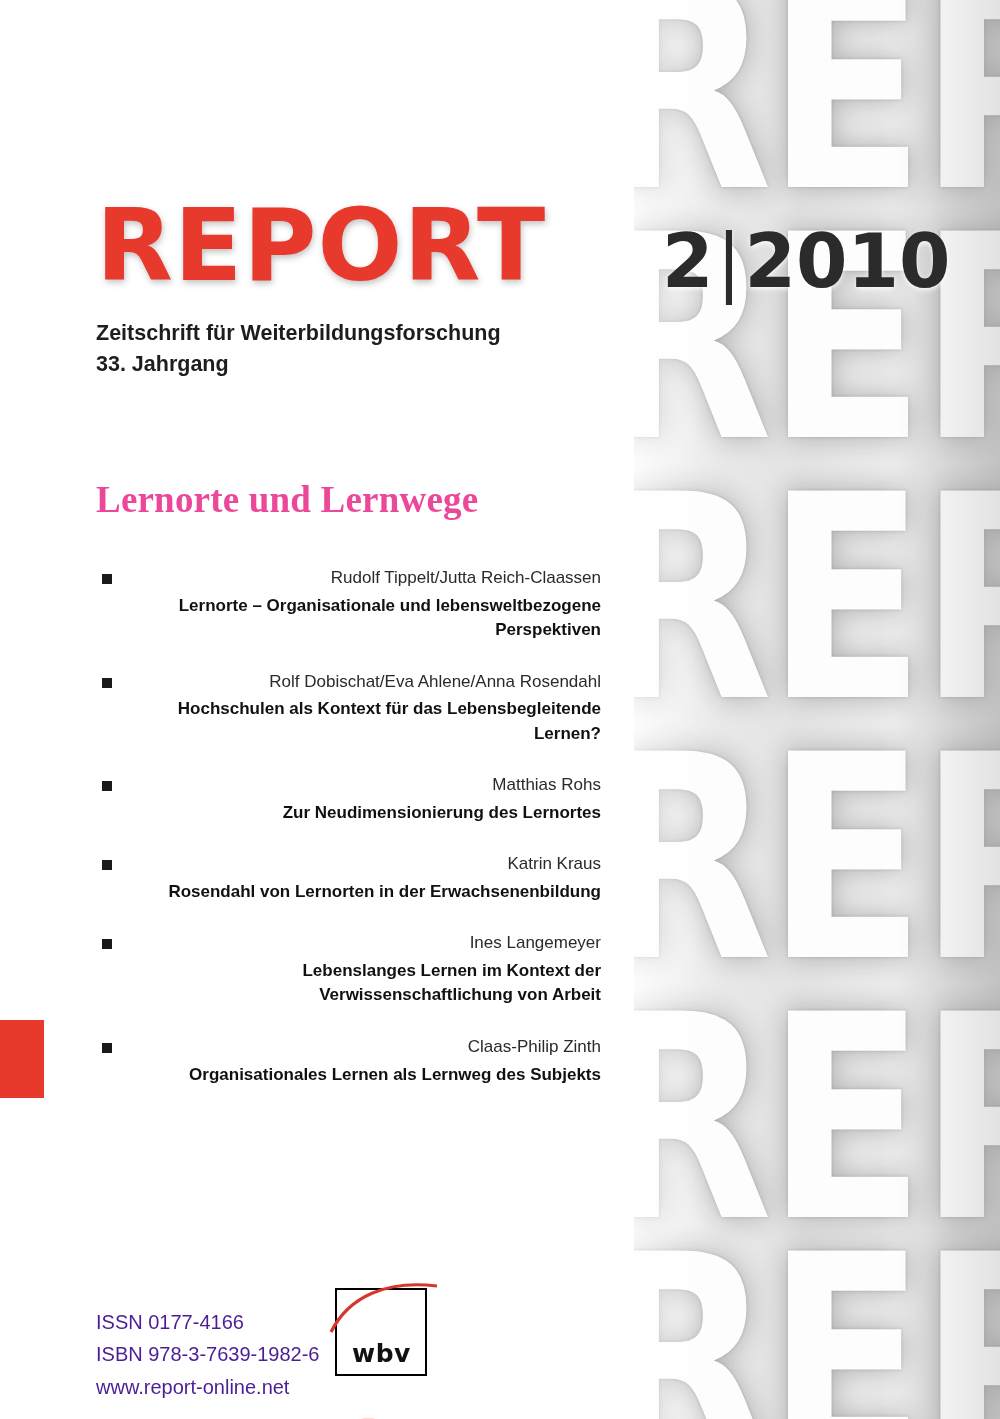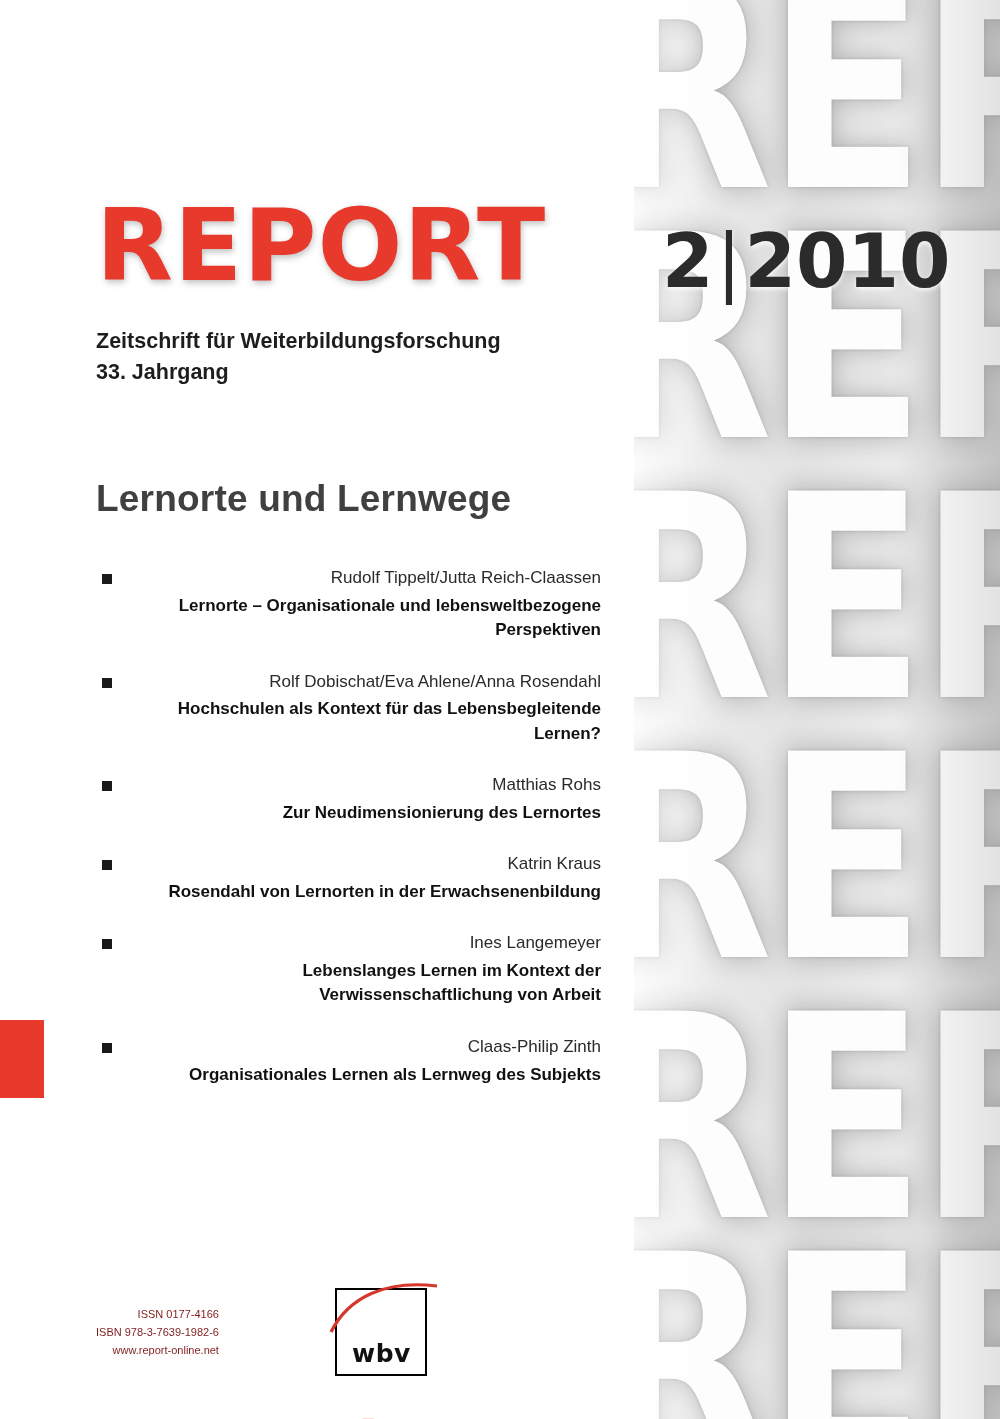--- a/index.html
+++ b/index.html
@@ -78,35 +78,36 @@
     font-family:"DejaVu Sans", sans-serif;
     font-size:100px;
     font-weight:bold;
     color:#e8392d;
     letter-spacing:1px;
     line-height:1;
     text-shadow:1px 3px 6px rgba(120,120,120,0.45);
     margin:0;
   }
   .subtitle {
-    margin-top:30px;
+    margin-top:22px;
     font-size:21.5px;
     font-weight:bold;
     color:#1d1d1d;
     line-height:1.42;
   }
 
   
   .main-heading {
     position:absolute;
     left:96px; top:478px;
     font-size:37px;
     font-weight:bold;
-    color:#404040;
+    color:#ec4899;
     letter-spacing:0.2px;
+    font-family:Liberation Serif, serif;
   }
 
   
   .contents {
     position:absolute;
     left:96px; top:566px;
     width:505px;
   }
   .entry { position:relative; padding-left:33px; margin-bottom:27px; }
   .entry:last-child { margin-bottom:0; }
@@ -129,24 +130,23 @@
     font-weight:bold;
     color:#111111;
     line-height:1.44;
     text-align:right;
   }
 
   
   .footer-meta {
     position:absolute;
     left:96px; top:1306px;
-    font-size:11px;
-    color:#7f1d1d;
+    font-size:20px;
+    color:#4c1d95;
     line-height:1.62;
-    text-align:right;
   }
 
   .logos {
     position:absolute;
     left:300px; top:1288px;
     display:flex;
     align-items:flex-end;
     gap:36px;
     flex-direction:column;
   }

